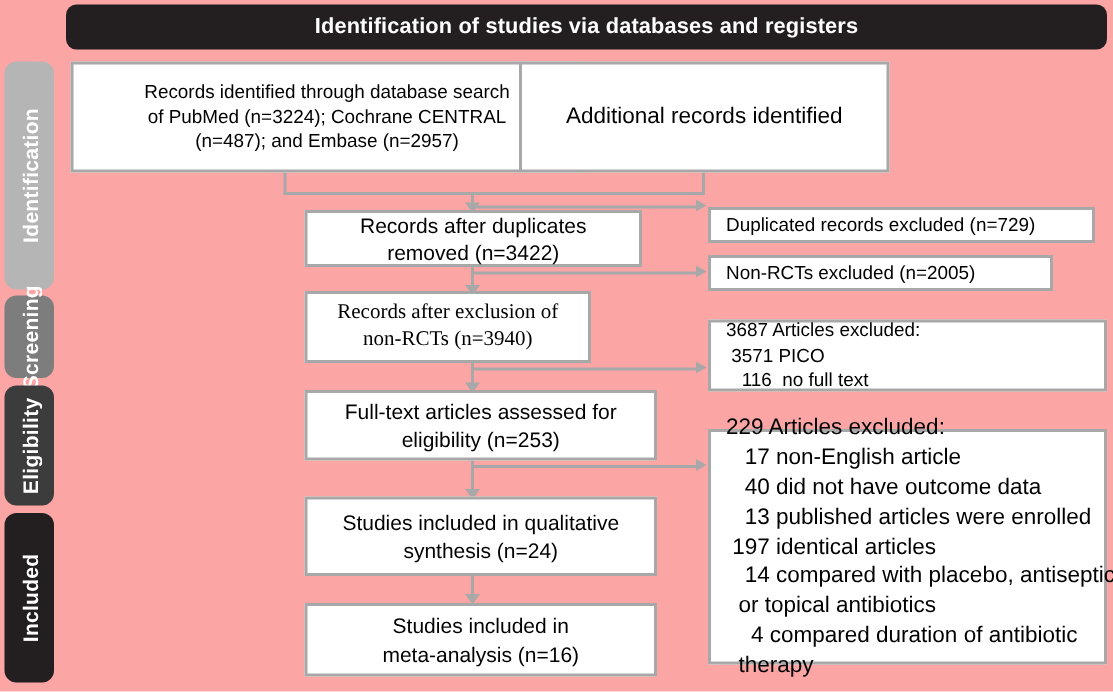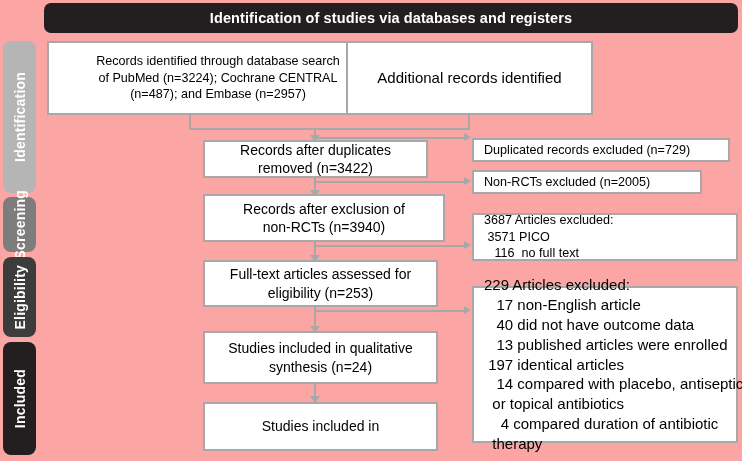--- a/index.html
+++ b/index.html
@@ -154,21 +154,21 @@
     </div>
   </div>
 
   <div class="box center" style="left:203px;top:140px;width:225px;height:38px;font-size:14px;">
     <div class="inner">
       <span class="ln">Records after duplicates</span>
       <span class="ln">removed (n=3422)</span>
     </div>
   </div>
 
-  <div class="box center" style="left:203px;top:194px;width:242px;height:48px;font-size:14px;">
+  <div class="box center" style="left:203px;top:194px;width:191px;height:48px;font-size:14px;font-family:Liberation Serif, serif;">
     <div class="inner">
       <span class="ln">Records after exclusion of</span>
       <span class="ln">non-RCTs (n=3940)</span>
     </div>
   </div>
 
   <div class="box center" style="left:203px;top:260px;width:235px;height:47px;font-size:14px;">
     <div class="inner">
       <span class="ln">Full-text articles assessed for</span>
       <span class="ln">eligibility (n=253)</span>
@@ -178,20 +178,21 @@
   <div class="box center" style="left:203px;top:331px;width:235px;height:53px;font-size:14px;">
     <div class="inner">
       <span class="ln">Studies included in qualitative</span>
       <span class="ln">synthesis (n=24)</span>
     </div>
   </div>
 
   <div class="box center" style="left:203px;top:402px;width:235px;height:49px;font-size:14px;">
     <div class="inner">
       <span class="ln">Studies included in</span>
+      <span class="ln">meta-analysis (n=16)</span>
     </div>
   </div>
 
   <div class="box left" style="left:472px;top:126px;width:258px;height:24px;font-size:12.6px;margin-top:12px;">
     <div class="inner">
       <span class="ln">Duplicated records excluded (n=729)</span>
     </div>
   </div>
 
   <div class="box left" style="left:472px;top:170px;width:230px;height:24px;font-size:12.6px;">

